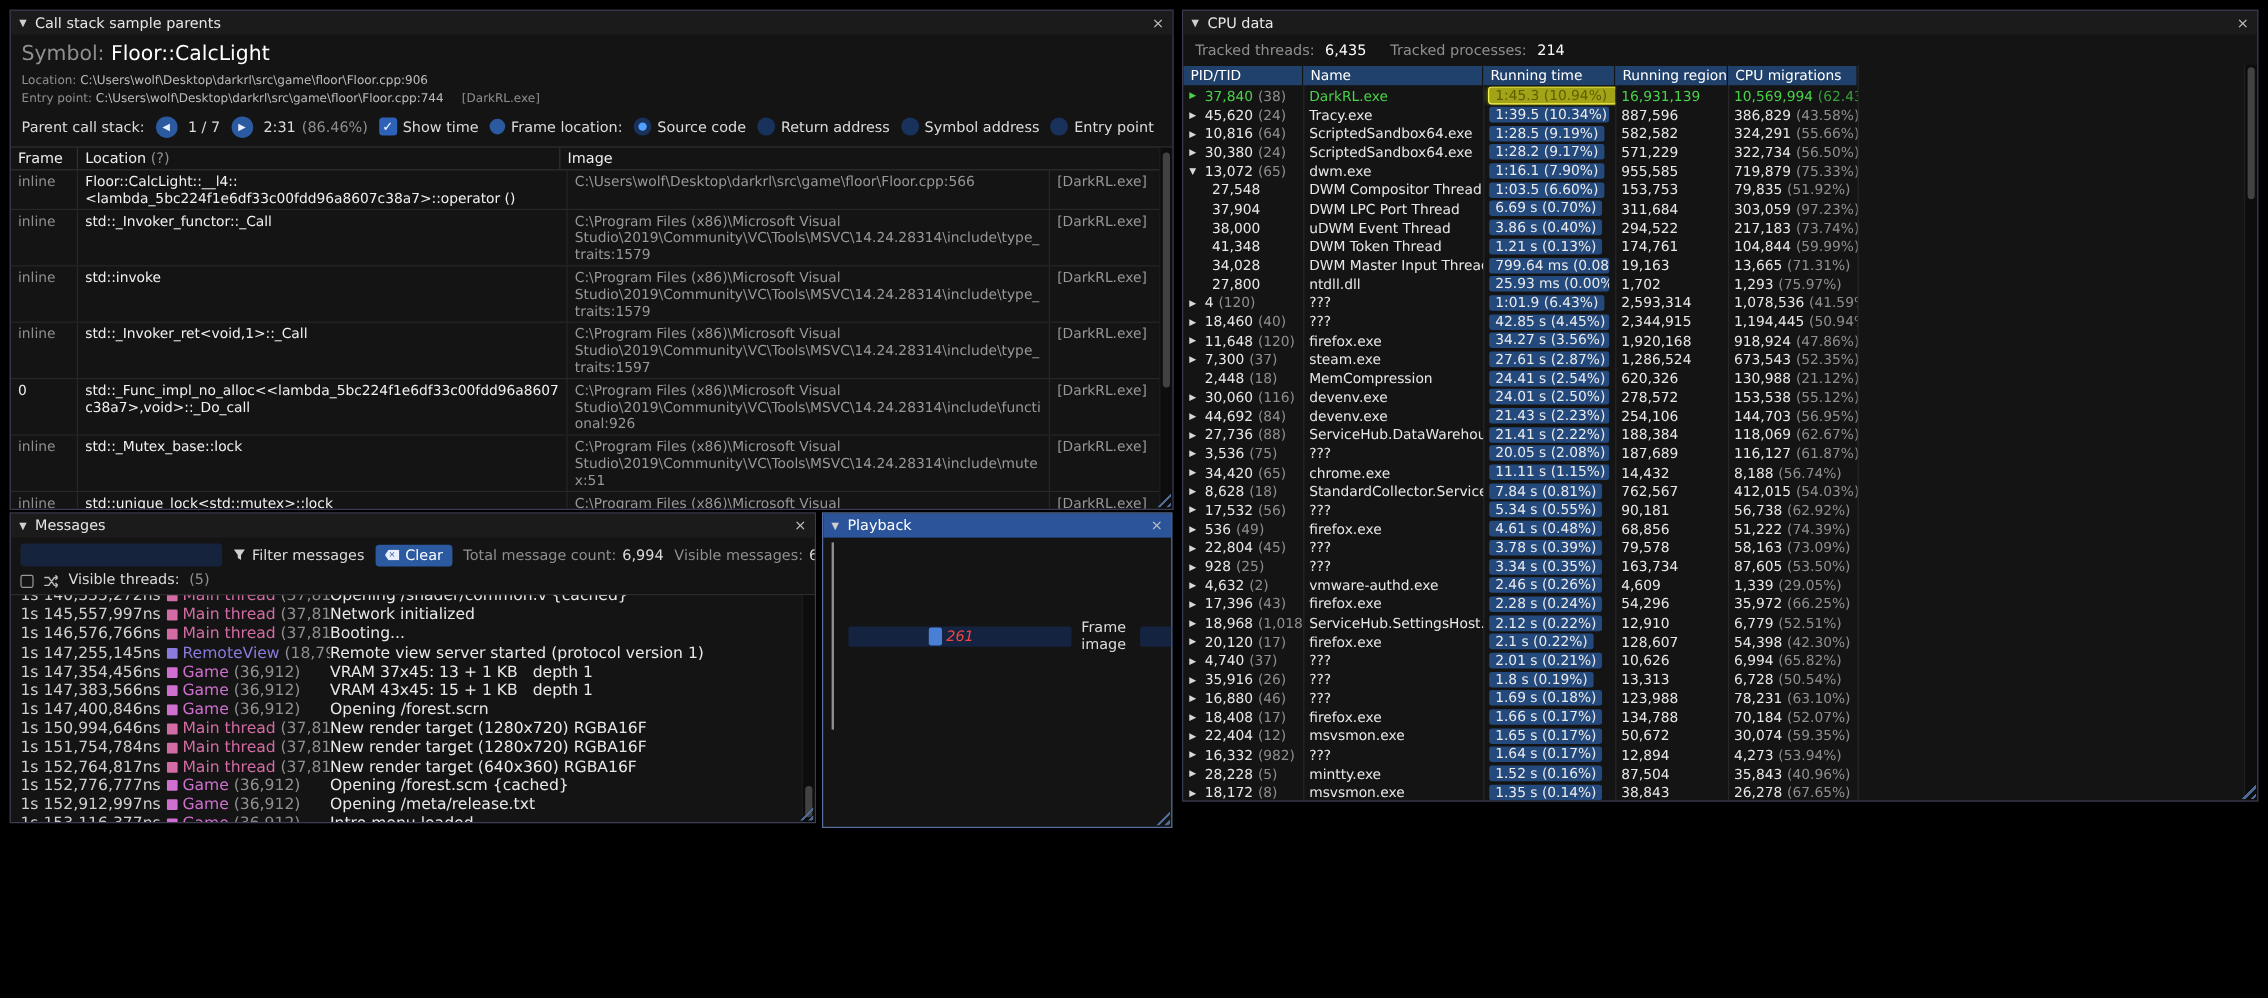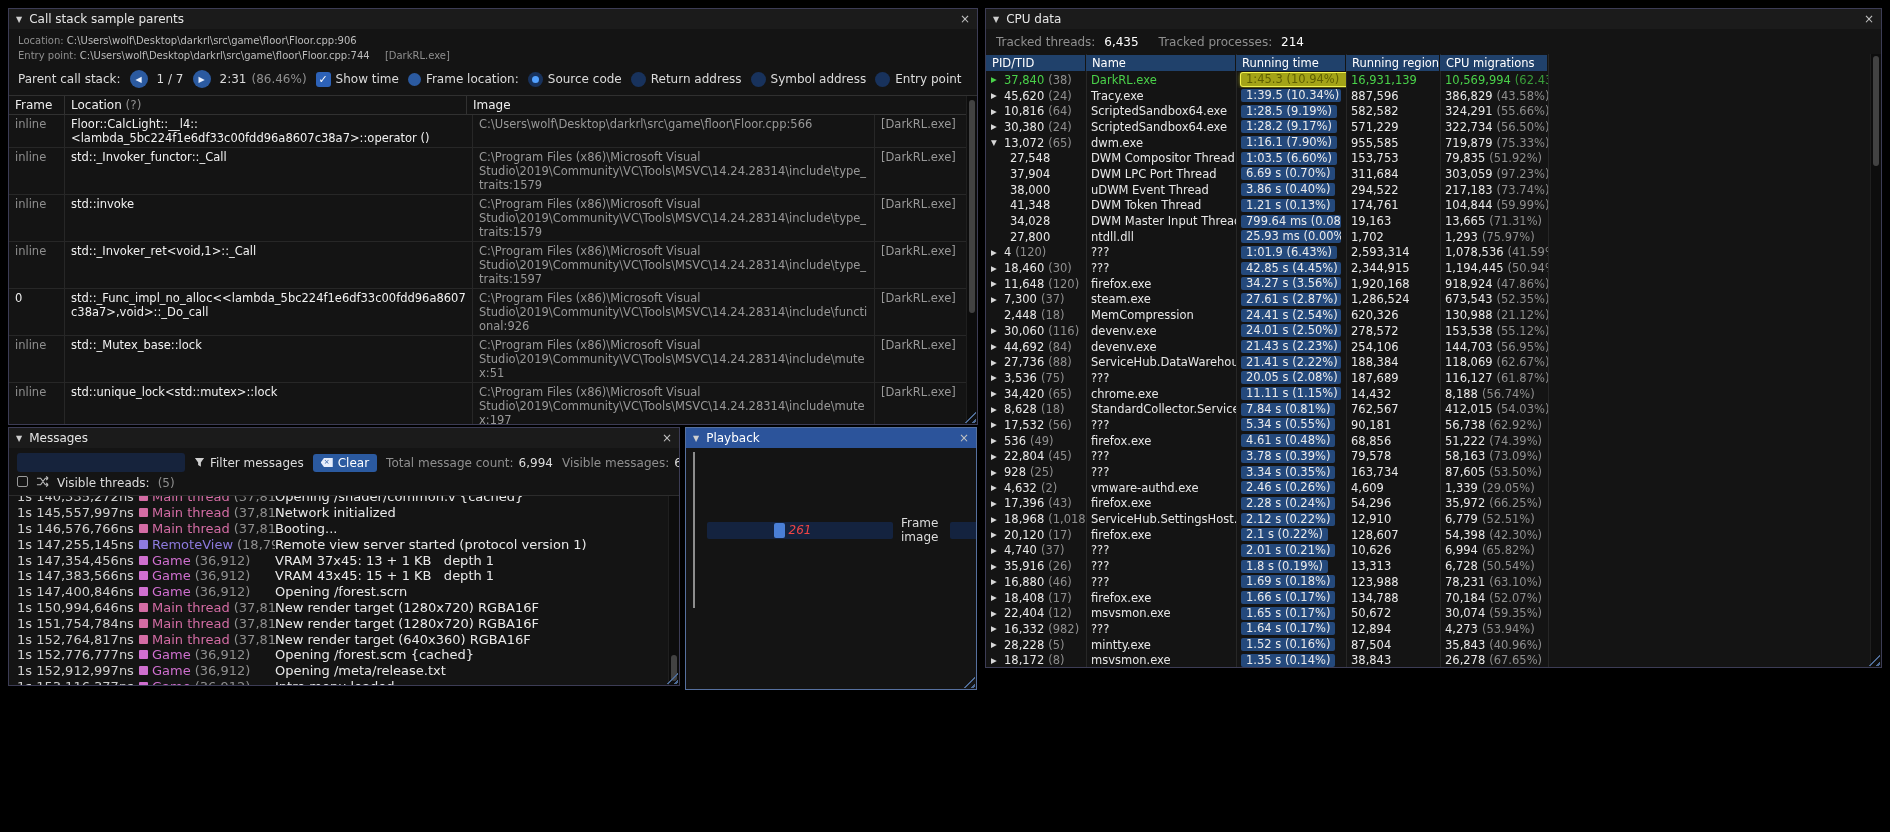--- a/index.html
+++ b/index.html
@@ -52,21 +52,21 @@
   .sb .th{position:absolute;left:2px;right:2px;border-radius:3px;background:#424242}
   
   #w-ms{left:8px;top:427px;width:672px;height:259px}
   .ms-tools{display:flex;align-items:center;gap:9px;padding:5px 8px 4px;white-space:nowrap;overflow:hidden}
   .input{width:168px;height:19px;background:#16233c;border:none;border-radius:3px;outline:none;
          color:#e6e6e6;font-family:inherit;font-size:12px;padding:0 5px;box-sizing:border-box;flex:0 0 auto}
   .btn{background:#2b5aa0;border-radius:3px;padding:2px 8px;display:flex;align-items:center;gap:5px;
        color:#fff;flex:0 0 auto}
   .bsp-ic{width:12px;height:9px;background:#e8eefb;clip-path:polygon(27% 0,100% 0,100% 100%,27% 100%,0 50%);
           display:flex;align-items:center;justify-content:center;color:#2b5aa0;font-size:7px;line-height:7px}
-  .ms-tools2{display:flex;align-items:flex-start;gap:8px;padding:0 8px 5px;border-bottom:1px solid #2c2c2c;white-space:nowrap}
+  .ms-tools2{display:flex;align-items:flex-end;gap:8px;padding:0 8px 5px;border-bottom:1px solid #2c2c2c;white-space:nowrap}
   .sq-ic{width:11px;height:11px;border:1px solid #9a9a9a;border-radius:2px;box-sizing:border-box}
   .ms-list{flex:1;position:relative;overflow:hidden;font-size:13px}
   .ms-inner{margin-top:-7px}
   .msr{display:flex;height:15.8px;align-items:center}
   .mt{flex:0 0 122px;padding-left:8px;color:#cfcfcf;white-space:nowrap}
   .mth{flex:0 0 136px;display:flex;align-items:center;gap:4px;white-space:nowrap;overflow:hidden}
   .sw{width:9px;height:9px;border-radius:1px;flex:0 0 auto}
   .mm{flex:1;white-space:pre;color:#e9e9e9;overflow:hidden}
   
   #w-pb{left:685px;top:427px;width:292px;height:263px;border-color:#56709e;z-index:5}
@@ -118,20 +118,24 @@
 </head>
 <body>
 
 <div class="window" id="w-cs">
   <div class="tb">
     <span class="tri">▼</span>
     <span class="ttl">Call stack sample parents</span>
     <span class="x">×</span>
   </div>
   <div class="cs-head">
+    <div class="sym">
+      <span class="m">Symbol:</span>
+      <span class="v">Floor::CalcLight</span>
+    </div>
     <div class="pathline">
       <span>Location:</span>
       <span class="p">C:\Users\wolf\Desktop\darkrl\src\game\floor\Floor.cpp:906</span>
     </div>
     <div class="pathline">
       <span>Entry point:</span>
       <span class="p">C:\Users\wolf\Desktop\darkrl\src\game\floor\Floor.cpp:744</span>
       <span class="img">[DarkRL.exe]</span>
     </div>
   </div>
@@ -651,21 +655,21 @@
           <div class="cp4">2,593,314</div>
           <div class="cp5">
             <span>1,078,536</span>
             <span class="m">(41.59%)</span>
           </div>
         </div>
         <div class="cr">
           <div class="cp1">
             <span class="arrow">▶</span>
             <span class="pv">18,460</span>
-            <span class="m">(30)</span>
+            <span class="m">(40)</span>
           </div>
           <div class="cp2">???</div>
           <div class="cp3">
             <span class="chip">42.85 s (4.45%)</span>
           </div>
           <div class="cp4">2,344,915</div>
           <div class="cp5">
             <span>1,194,445</span>
             <span class="m">(50.94%)</span>
           </div>

